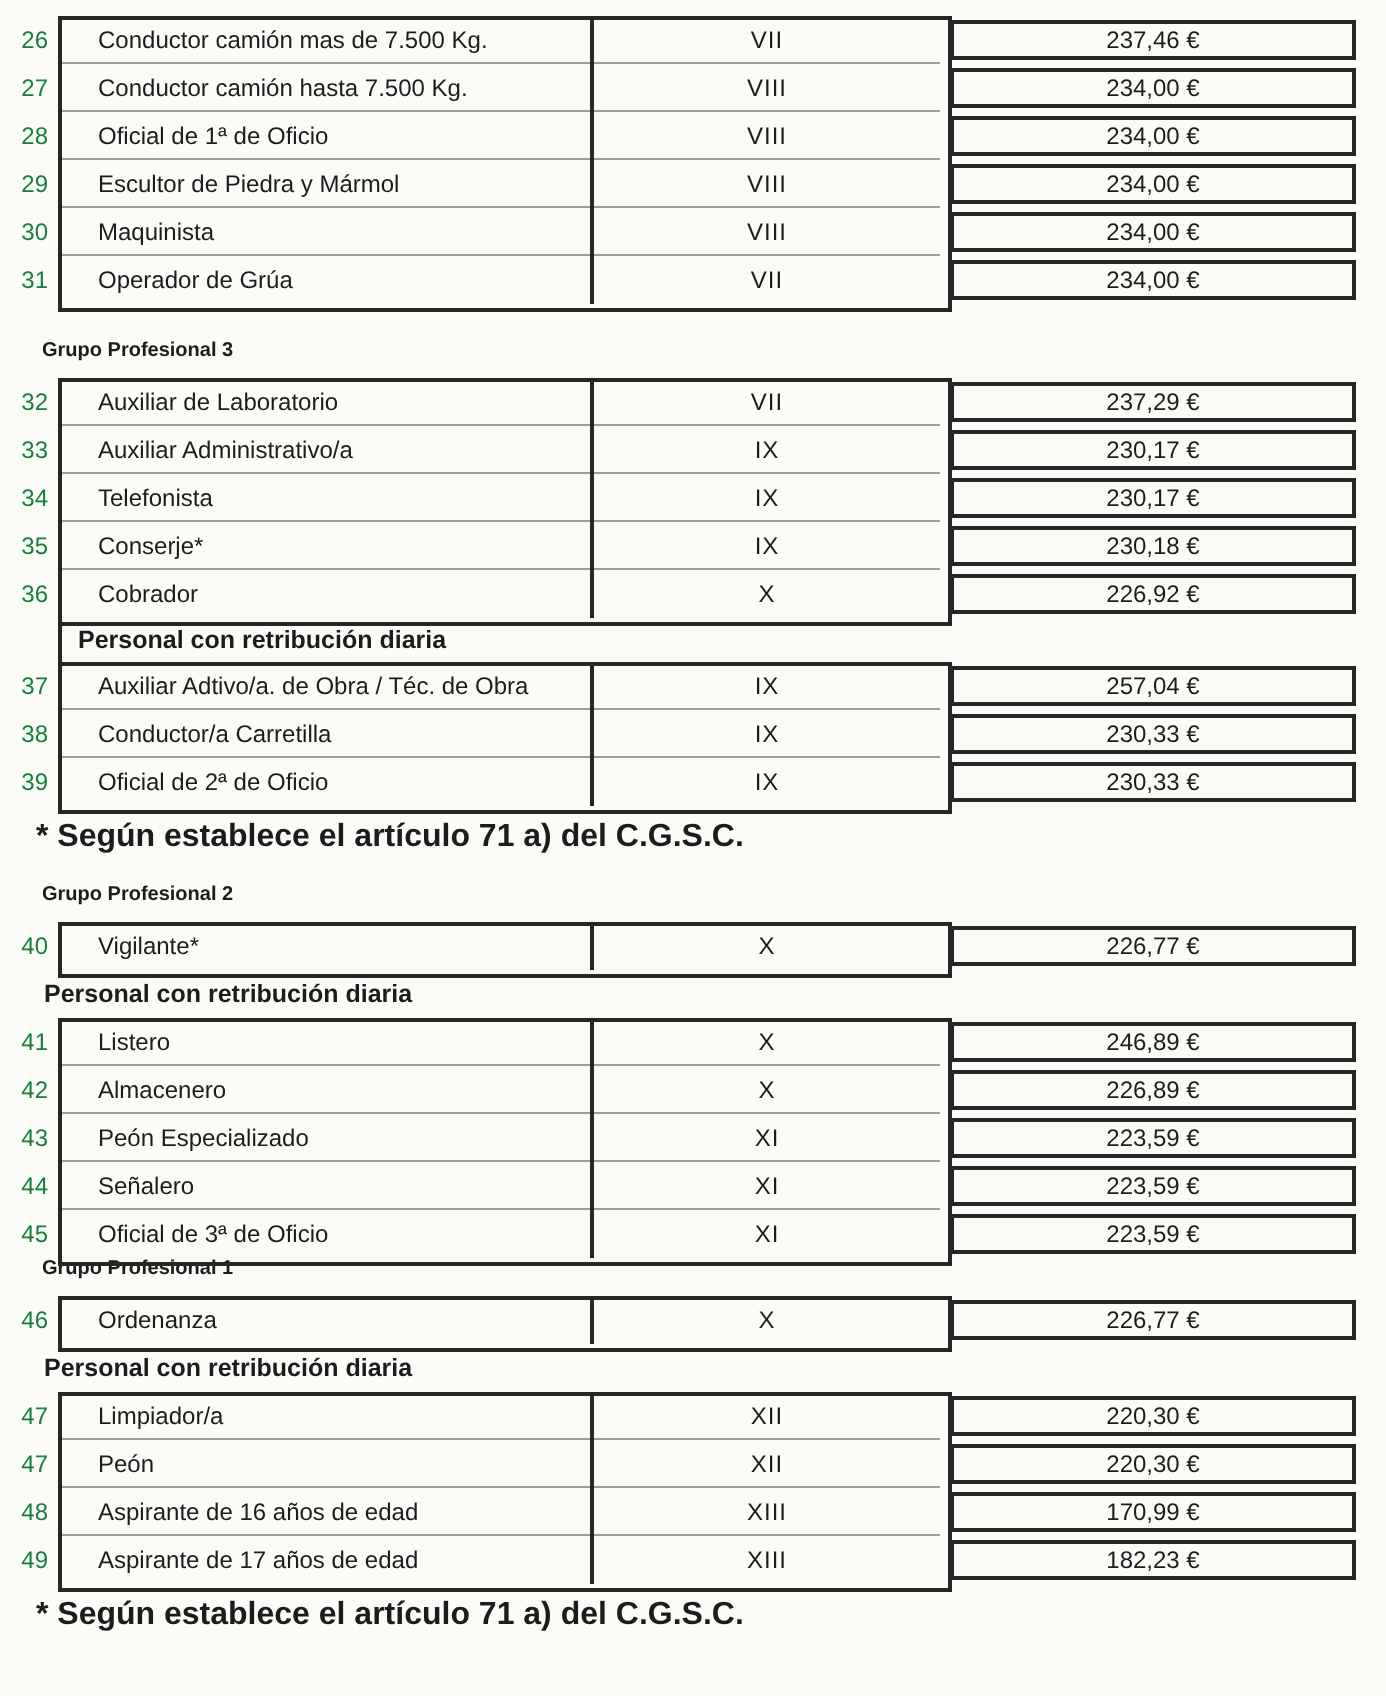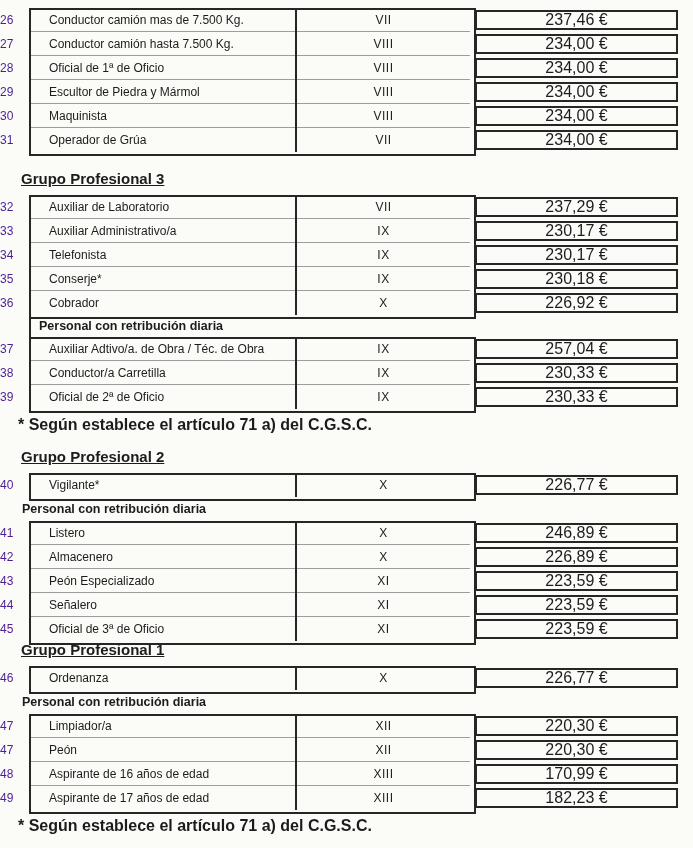--- a/index.html
+++ b/index.html
@@ -30,32 +30,32 @@
   }
   .row{
     position:relative;display:grid;
     grid-template-columns:29px 266px 177px 206px;
     height:24px;align-items:center;font-size:12px;
   }
   .row + .row::before{        
     content:"";position:absolute;left:31px;width:439px;top:-1px;height:0;
     border-top:1px solid var(--sep);
   }
-  .cell.num{text-align:left;padding-right:5px;color:#4c1d95;}
+  .cell.num{text-align:right;padding-right:5px;color:#15803d;}
   .cell.desc{padding-left:20px;white-space:nowrap;overflow:hidden;}
   .cell.level{text-align:center;letter-spacing:.5px;}
   .cell.amt{padding-left:3px;height:100%;display:flex;align-items:center;}
   .amount-box{
     flex:1;height:20px;border:2px solid var(--bc);
     display:flex;align-items:center;justify-content:center;
-    font-size:16px;background:transparent;
+    font-size:12px;background:transparent;
   }
 
   
-  .heading{font-weight:bold;font-size:15px;margin:18px 0 8px 21px;text-decoration:underline;}
+  .heading{font-weight:bold;font-size:10px;margin:18px 0 8px 21px;}
   section:nth-of-type(3) .heading{margin-top:14px;}
   section:nth-of-type(4) .heading{margin-top:0;}
 
   .subheader{font-weight:bold;font-size:12.5px;}
   .subheader.enclosed{
     width:649px;margin-left:29px;border-left:2px solid var(--bc);
     height:22px;line-height:22px;padding-left:8px;
   }
   .subheader.plain{margin:4px 0 4px 22px;height:16px;line-height:16px;}
 

